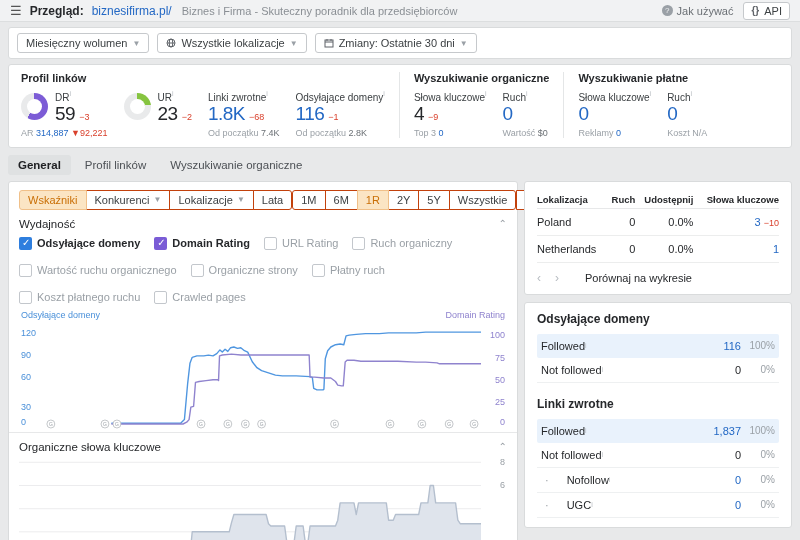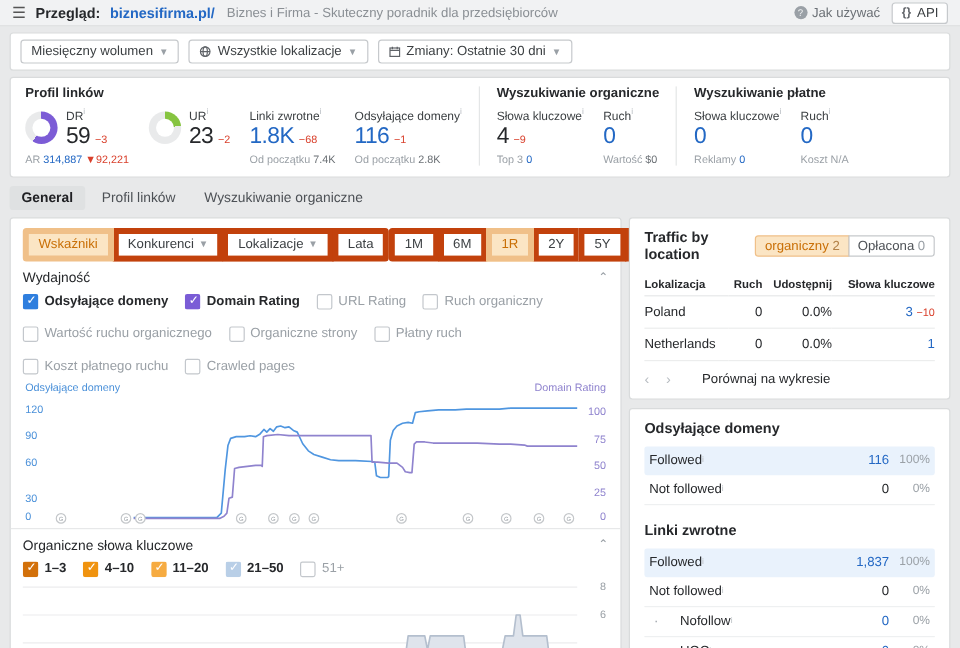--- a/index.html
+++ b/index.html
@@ -1,21 +1,21 @@
 <!DOCTYPE html>
 <html style="--blue: #2368c4; --red: #d9402c; --orange-bg: #fbe5c4; --orange-tx: #c96f06;"><head>
 <meta charset="utf-8">
 <style>
   *{margin:0;padding:0;box-sizing:border-box}
   html,body{width:800px;height:540px;overflow:hidden;background:#e8e9ea;
     font-family:"Liberation Sans","DejaVu Sans",sans-serif;font-size:11px;color:#26282b}
   .topbar{height:22px;background:#f1f2f3;border-bottom:1px solid #dcdedf;display:flex;align-items:center;padding:0 10px;gap:8px}
   .burger{color:#555;font-size:13px;cursor:pointer}
   .tb-title{font-weight:bold;font-size:12px}
-  .tb-domain{font-weight:bold;font-size:12px;color:var(--blue)}
+  .tb-domain{font-weight:normal;font-size:12px;color:var(--blue)}
   .tb-sub{color:#8a8f94;font-size:11px;margin-left:2px}
   .tb-right{margin-left:auto;display:flex;align-items:center;gap:10px}
   .help-lnk{color:#6b7075;display:flex;align-items:center;gap:4px}
   .qmark{display:inline-flex;width:11px;height:11px;border-radius:50%;background:#9aa0a6;color:#f1f2f3;font-size:8px;align-items:center;justify-content:center}
   .api-btn{border:1px solid #c6c9cc;background:#fff;border-radius:3px;padding:2px 7px;display:flex;gap:5px;align-items:center;color:#3c4043}
   .api-icon{color:#5f6368;font-weight:bold;font-size:10px}
   .card{background:#fff;border:1px solid #d9dbdc;border-radius:3px}
   .filterbar{margin:5px 8px 0;padding:5px 8px;display:flex;gap:8px}
   .fbtn{border:1px solid #c6c9cc;background:#fff;border-radius:3px;padding:3px 8px;display:flex;align-items:center;gap:5px;color:#3c4043;cursor:pointer}
   .caret{color:#9aa0a6;font-size:8px}
@@ -41,21 +41,21 @@
   .sup{font-size:7px;color:#b7bcc1;vertical-align:super}
   .tabs{display:flex;gap:4px;margin:7px 8px 6px;align-items:center}
   .tab{padding:4px 10px;border-radius:3px;color:#4d5156;cursor:pointer;font-size:11.5px}
   .tab.active{background:#dfe1e2;color:#202124;font-weight:bold}
   .main{display:flex;gap:6px;margin:0 8px;align-items:flex-start}
   .left-card{width:510px;padding:8px 10px}
   .rcol{flex:1;display:flex;flex-direction:column;gap:7px}
   .rcard{padding:9px 12px}
   
   .controls{display:flex;align-items:center;gap:0;margin-bottom:8px}
-  .btn{border:5px solid #c2410c;background:#fff;padding:3px 8px;cursor:pointer;color:#3c4043;display:flex;align-items:center;gap:4px}
+  .btn{border:1px solid #c2410c;background:#fff;padding:3px 8px;cursor:pointer;color:#3c4043;display:flex;align-items:center;gap:4px}
   .btn.seg{border-radius:0;margin-left:-1px}
   .btn.first{border-radius:3px 0 0 3px;margin-left:0}
   .btn.last{border-radius:0 3px 3px 0}
   .btn.orange{background:var(--orange-bg);border-color:#f1c astenia}
   .btn.orange{background:var(--orange-bg);border-color:#f0c089;color:var(--orange-tx);z-index:1}
   .spacer{flex:1}
   .dots{color:#8a8f94;font-size:12px;padding:0 4px;cursor:pointer;letter-spacing:1px}
   .sec-head{display:flex;align-items:center;margin:4px 0 7px}
   .sec-title{font-weight:normal;font-size:11.5px}
   .chev{margin-left:auto;color:#9aa0a6;font-size:10px;cursor:pointer}
@@ -367,42 +367,20 @@
       <span class="yr" style="top:73px">25</span>
       <span class="yr" style="top:93px">0</span>
     </div>
 
     <div class="divider"></div>
 
     <div class="sec-head">
       <span class="sec-title">Organiczne słowa kluczowe</span>
       <span class="chev">⌃</span>
     </div>
-    <div class="cbrow">
-      <span class="cb-item checked">
-          <span class="cb on c-o1"></span>
-          <span class="lbl">1–3</span>
-        </span>
-      <span class="cb-item checked">
-          <span class="cb on c-o2"></span>
-          <span class="lbl">4–10</span>
-        </span>
-      <span class="cb-item checked">
-          <span class="cb on c-o3"></span>
-          <span class="lbl">11–20</span>
-        </span>
-      <span class="cb-item checked">
-          <span class="cb on c-lb"></span>
-          <span class="lbl">21–50</span>
-        </span>
-      <span class="cb-item">
-          <span class="cb"></span>
-          <span class="lbl">51+</span>
-        </span>
-    </div>
 
     <div class="chart-wrap" style="margin-top:6px">
       <svg class="chart-svg" height="95" preserveAspectRatio="none" viewBox="0 0 467 95" style="overflow: visible;">
           <line x1="0" y1="2.3" x2="467" y2="2.3" stroke="#ececee" stroke-width="1"></line>
           <line x1="0" y1="25.5" x2="467" y2="25.5" stroke="#ececee" stroke-width="1"></line>
           <line x1="0" y1="48.7" x2="467" y2="48.7" stroke="#ececee" stroke-width="1"></line>
           <line x1="0" y1="71.8" x2="467" y2="71.8" stroke="#ececee" stroke-width="1"></line>
           <path d="M93.4,95.0 L172.8,95.0 L175.1,71.8 L212.5,71.8 L214.8,62.6 L217.2,54.5 L249.8,54.5 L252.2,63.7 L254.5,66.0 L268.5,66.0 L270.9,83.4 L277.9,83.4 L280.2,66.0 L287.2,66.0 L289.5,83.4 L291.9,83.4 L294.2,66.0 L319.9,66.0 L322.2,60.2 L324.6,42.9 L338.6,42.9 L340.9,54.5 L343.2,42.9 L371.3,42.9 L373.6,60.2 L378.3,60.2 L380.6,54.5 L404.0,54.5 L406.3,42.9 L413.3,42.9 L415.6,25.5 L418.9,25.5 L421.2,42.9 L441.3,42.9 L443.6,60.2 L446.0,63.7 L467.0,63.7 L467.0,95 L93.4,95 Z" fill="#dfe4ec" stroke="none"></path>
           <path d="M93.4,95.0 L172.8,95.0 L175.1,71.8 L212.5,71.8 L214.8,62.6 L217.2,54.5 L249.8,54.5 L252.2,63.7 L254.5,66.0 L268.5,66.0 L270.9,83.4 L277.9,83.4 L280.2,66.0 L287.2,66.0 L289.5,83.4 L291.9,83.4 L294.2,66.0 L319.9,66.0 L322.2,60.2 L324.6,42.9 L338.6,42.9 L340.9,54.5 L343.2,42.9 L371.3,42.9 L373.6,60.2 L378.3,60.2 L380.6,54.5 L404.0,54.5 L406.3,42.9 L413.3,42.9 L415.6,25.5 L418.9,25.5 L421.2,42.9 L441.3,42.9 L443.6,60.2 L446.0,63.7 L467.0,63.7" fill="none" stroke="#b4bfce" stroke-width="1.4" stroke-linejoin="round"></path>
           <path d="M93.4,95.0 L218.6,95.0 L219.5,83.4 L253.1,83.4 L254.5,95.0 L274.6,95.0 L275.5,83.4 L304.5,83.4 L305.9,95.0 L467.0,95.0 L467.0,95 L93.4,95 Z" fill="#fbe2c4" stroke="none"></path>
@@ -434,27 +412,20 @@
         </svg>
       <span class="yr gray" style="top:-3px">8</span>
       <span class="yr gray" style="top:20px">6</span>
 
     </div>
 
   </div>
 
   <div class="rcol">
     <div class="card rcard">
-      <div class="traffic-head">
-        <span class="r-title">Traffic by location</span>
-        <span class="toggle">
-          <span class="tg on"><span>organiczny</span><span class="cnt">2</span></span>
-          <span class="tg"><span>Opłacona</span><span class="cnt">0</span></span>
-        </span>
-      </div>
       <table class="ttab">
         <tbody>
             <tr>
           <th class="l">Lokalizacja</th>
           <th>Ruch</th>
           <th>Udostępnij</th>
           <th>Słowa kluczowe</th>
         </tr>
         <tr>
           <td class="l">Poland</td>

